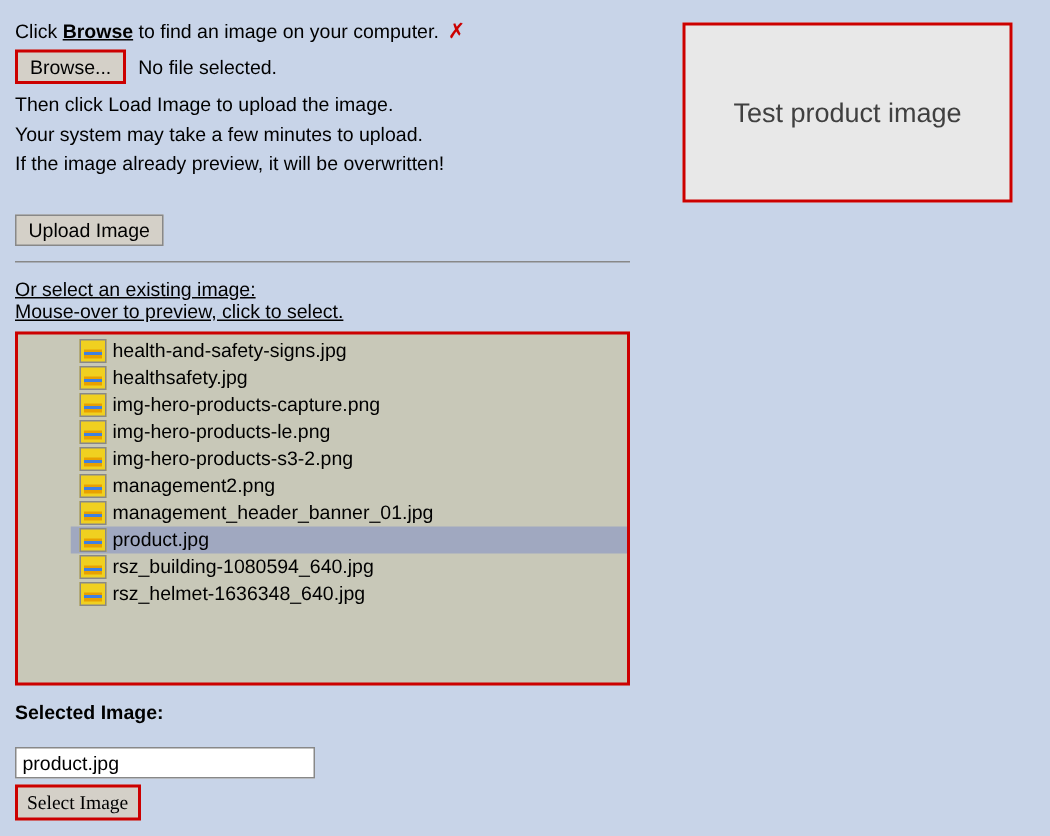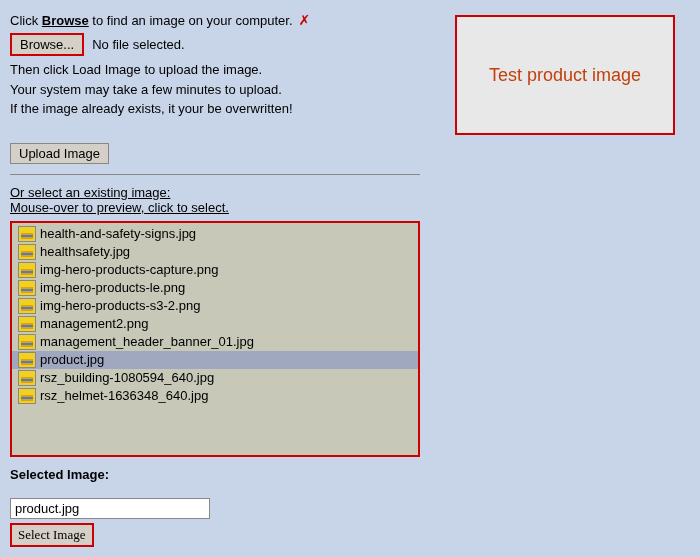--- a/index.html
+++ b/index.html
@@ -35,21 +35,21 @@
     .image-preview-box {
       border: 2px solid #cc0000;
       background: #e8e8e8;
       width: 220px;
       height: 120px;
       display: flex;
       align-items: center;
       justify-content: center;
       text-align: left;
       font-size: 18px;
-      color: #c2410c;
+      color: #404040;
       padding: 10px;
     }
     .instructions {
       font-size: 13px;
       color: #000;
       line-height: 1.5;
     }
     .instructions strong {
       font-weight: bold;
       text-decoration: underline;
@@ -93,20 +93,21 @@
       text-decoration: underline;
     }
     .file-list-container {
       border: 2px solid #cc0000;
       background: #c8c8b8;
       flex: 1;
       overflow: hidden;
       position: relative;
       display: flex;
       flex-direction: column;
+      padding-left: 35px;
     }
     .file-list-scroll {
       overflow-y: scroll;
       overflow-x: scroll;
       flex: 1;
     }
     .file-list {
       list-style: none;
       padding: 2px 0;
       min-width: 350px;
@@ -197,21 +198,21 @@
       <div class="top-row">
         <span>Click <strong>Browse</strong> to find an image on your computer.</span>
         <span class="close-icon">✗</span>
       </div>
       <div style="display:flex; align-items:center; gap:8px; margin-bottom:4px;">
         <button class="browse-btn">Browse...</button>
         <span class="no-file-text">No file selected.</span>
       </div>
       <div>Then click Load Image to upload the image.</div>
       <div>Your system may take a few minutes to upload.</div>
-      <div>If the image already exists, it your be overwritten!</div>
+      <div>If the image already preview, it will be overwritten!</div>
       <div style="margin-top:24px;">
         <button class="upload-btn">Upload Image</button>
       </div>
     </div>
 
     <hr class="divider">
 
     <div class="or-section">
       <div>Or select an existing image:</div>
       <div>Mouse-over to preview, click to select.</div>

